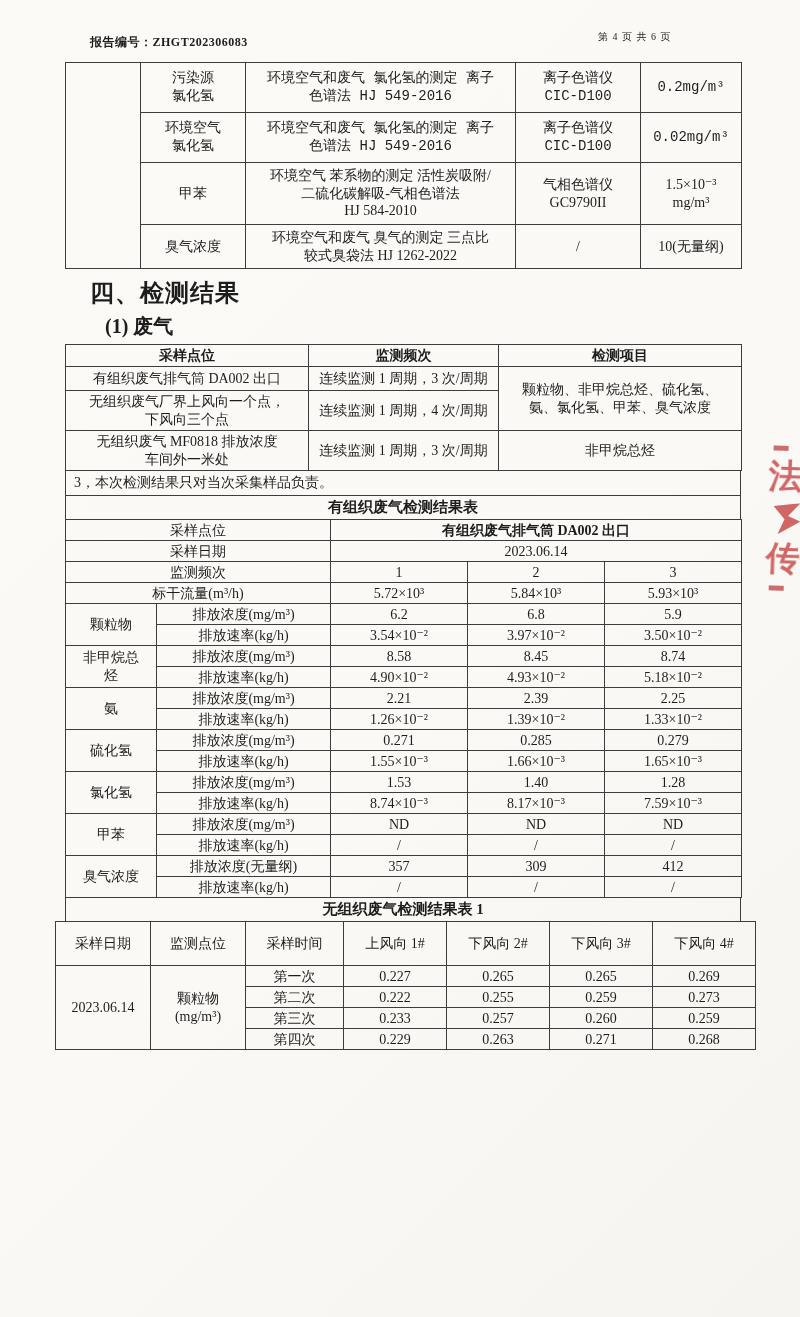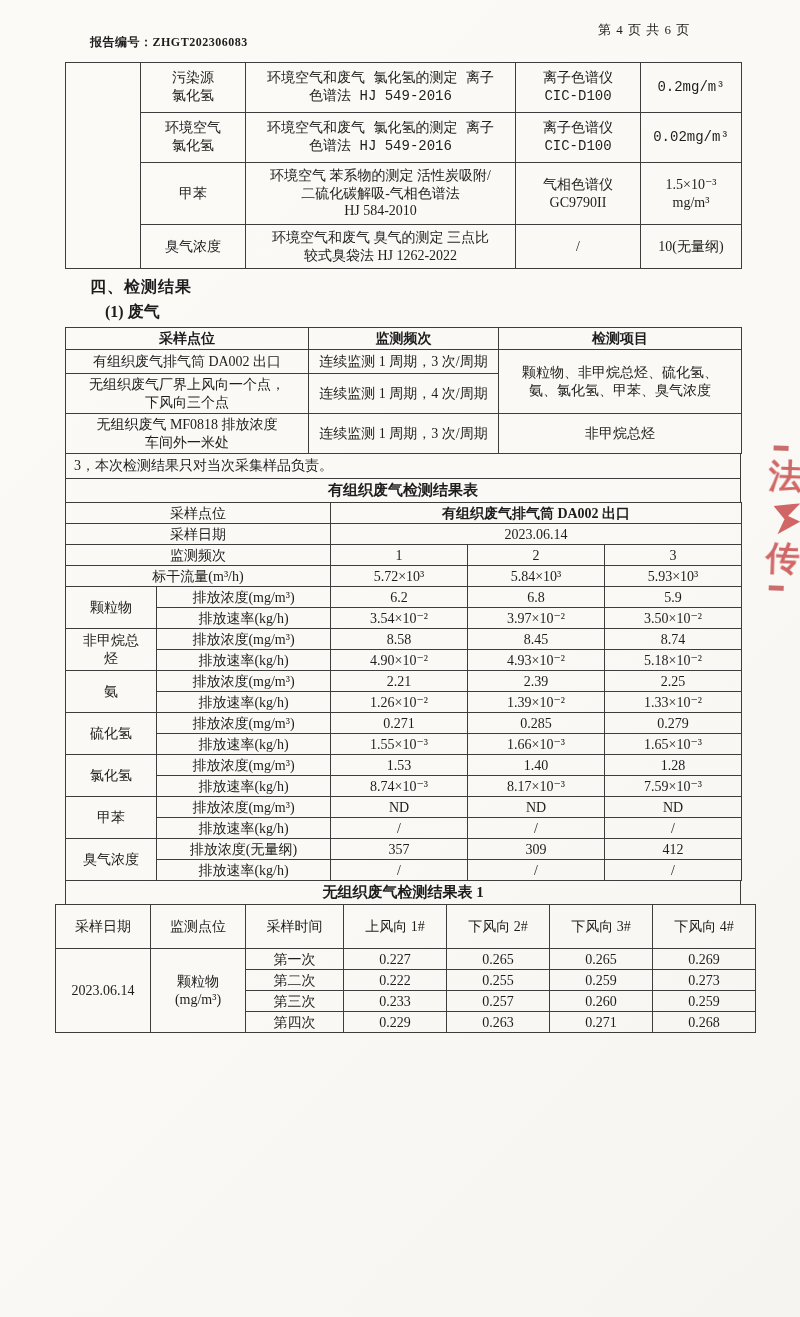--- a/index.html
+++ b/index.html
@@ -9,21 +9,21 @@
     background:#f4f3ef;
     font-family:"Liberation Serif","DejaVu Serif",serif;
     color:#1d1d1d;
     overflow:hidden;
   }
   .page {
     position:absolute; inset:0;
     background:linear-gradient(135deg,#fbfaf7 0%,#faf9f5 55%,#f5f4f0 100%);
   }
   .hdr-left { position:absolute; top:34px; left:90px; font-size:12px; letter-spacing:.5px;font-weight:bold; }
-  .hdr-right { position:absolute; top:21px; left:598px; font-size:13px; letter-spacing:1px; }
+  .hdr-right { position:absolute; top:30px; left:598px; font-size:10px; letter-spacing:1px; }
   .content { position:absolute; top:62px; left:65px; width:676px; }
   table { border-collapse:collapse; width:100%; table-layout:fixed; }
   td {
     border:1px solid #3d3d3d;
     font-size:14px; text-align:center; vertical-align:middle;
     white-space:pre-line; line-height:1.25; padding:1px 2px; font-weight:normal;
   }
   .b { font-weight:bold; }
   .block { margin-top:-1px; }
   .titlebar {
@@ -35,22 +35,22 @@
   .plan .pr1 td { height:24px; }
   .plan .pr2 td { height:40px; }
   .remark {
     border:1px solid #3d3d3d; font-size:14px; line-height:1.45;
     padding:2px 8px; text-align:left;
   }
   .org td { height:21px; }
   .unorg { width:700px; margin-left:-10px; }
   .unorg .uh td { height:44px; }
   .unorg td { height:21px; }
-  .heading1 { font-size:16px; font-weight:bold; margin:8px 0 4px 25px; letter-spacing:1px; }
-  .heading2 { font-size:16px; font-weight:bold; margin:2px 0 4px 40px; }
+  .heading1 { font-size:24px; font-weight:bold; margin:8px 0 4px 25px; letter-spacing:1px; }
+  .heading2 { font-size:20px; font-weight:bold; margin:2px 0 4px 40px; }
   .stamp {
     position:absolute; top:446px; left:767px; width:44px;
     color:#c84848; opacity:.82; transform:rotate(2deg);
   }
   .s-char { font-size:34px; line-height:1.05; font-weight:bold; filter:blur(.4px); }
   .s-wedge {
     width:27px; height:32px; background:#c84848; margin:8px 0 6px 6px;
     clip-path:polygon(0 12%,100% 0,55% 42%,100% 58%,18% 100%,42% 52%);
     filter:blur(.4px);
   }

